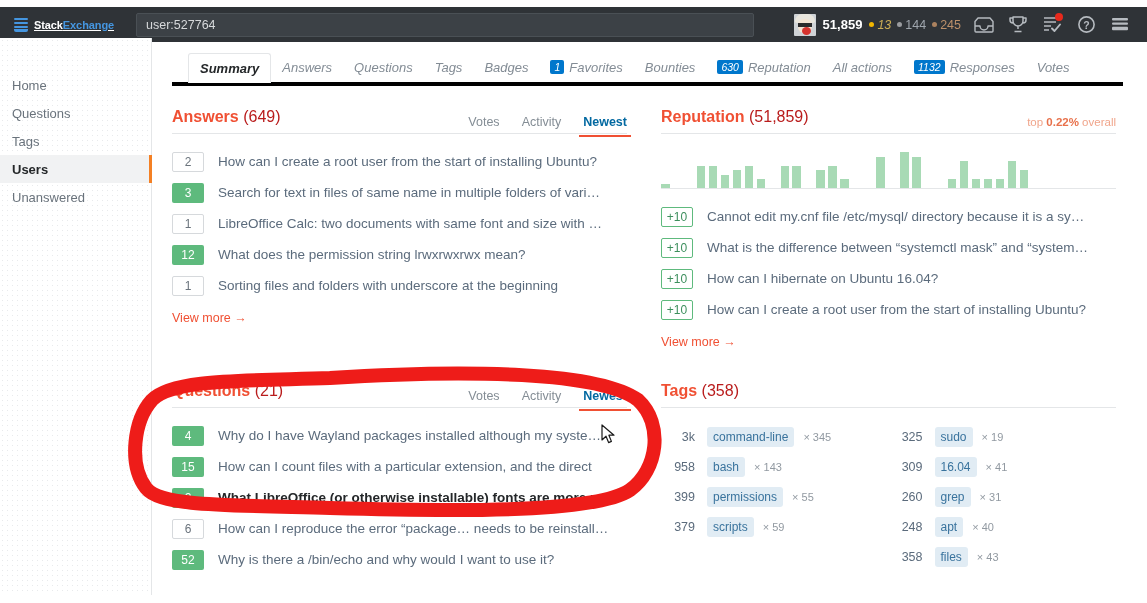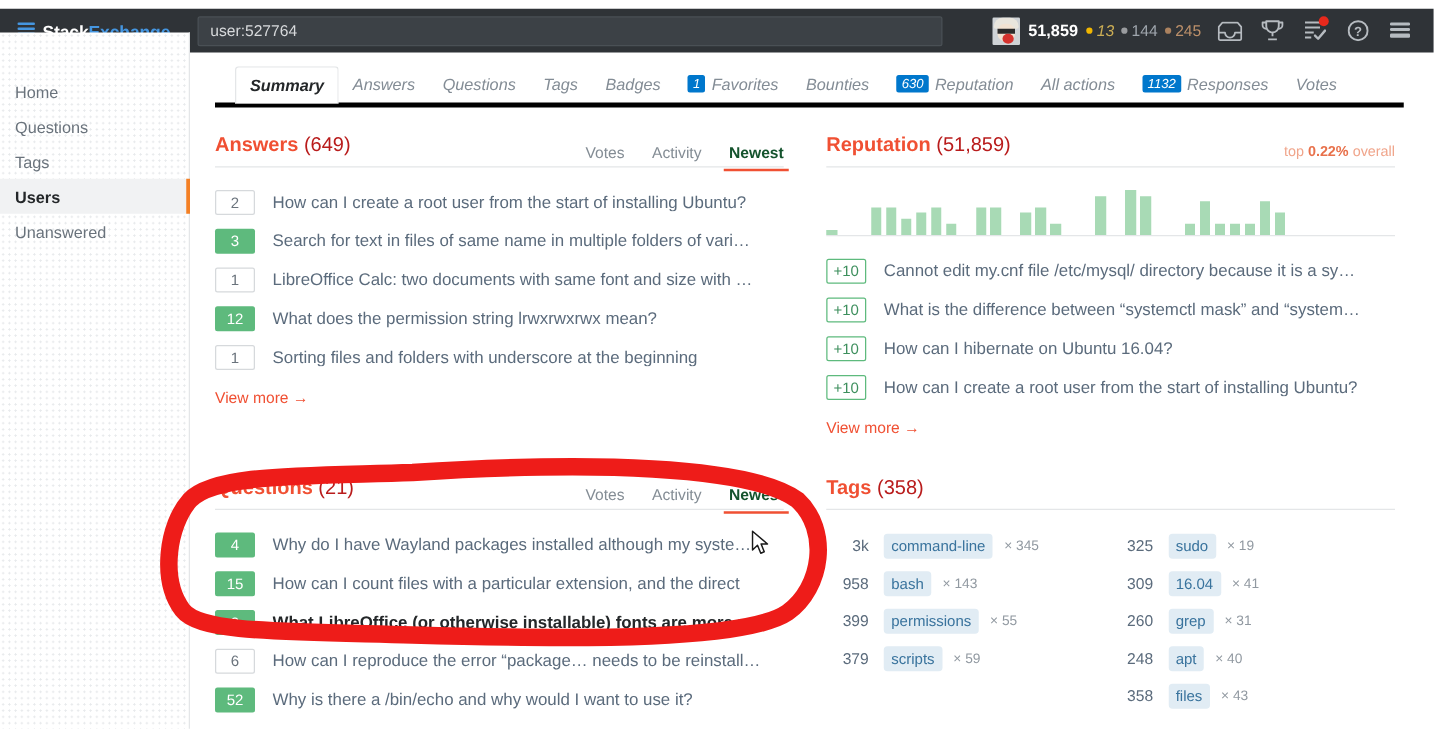--- a/index.html
+++ b/index.html
@@ -16,21 +16,21 @@
     position:absolute;left:0;top:7px;width:1147px;height:35px;
     background:#2f3337;display:flex;align-items:center;
   }
   .se-logo{display:flex;align-items:center;gap:6px;padding:0 16px 0 14px;height:35px;}
   .se-logo-mark{width:14px;height:14px;position:relative;display:inline-block;}
   .se-logo-mark i{position:absolute;left:0;width:14px;height:2.4px;background:#4596e0;border-radius:1px;}
   .se-logo-mark i:nth-child(1){top:0px;}
   .se-logo-mark i:nth-child(2){top:4px;}
   .se-logo-mark i:nth-child(3){top:8px;}
   .se-logo-mark i:nth-child(4){top:11.6px;height:3.4px;border-radius:0 0 2px 2px;}
-  .se-name{font-size:14px;font-weight:bold;color:#ffffff;letter-spacing:-.1px;text-decoration:underline;}
+  .se-name{font-size:11px;font-weight:bold;color:#ffffff;letter-spacing:-.1px;text-decoration:underline;}
   .se-name .ex{color:#4596e0;}
 
   .searchbox{
     width:620px;height:24px;background:#3c4146;border:1px solid #4a5055;
     border-radius:2px;margin-left:6px;display:flex;align-items:center;
     padding:0 9px;box-sizing:border-box;
   }
   .searchbox input{
     background:transparent;border:0;outline:0;color:#d7d9db;
     font-family:"Liberation Sans","DejaVu Sans",sans-serif;font-size:12.5px;
@@ -54,21 +54,21 @@
   .dot.bronze{background:#ab825f;}
   .c-gold{color:#ccae55;font-style:italic;}
   .c-silver{color:#9fa6ad;}
   .c-bronze{color:#bc906a;}
   .ticon{width:34px;height:35px;display:flex;align-items:center;justify-content:center;position:relative;}
   .ticon svg{display:block;}
   .reddot{position:absolute;right:6px;top:6px;width:8px;height:8px;border-radius:50%;background:#e8291c;}
 
   
   .sidebar{
-    position:absolute;left:0;top:26px;width:152px;height:557px;
+    position:absolute;left:0;top:38px;width:152px;height:557px;
     background:#ffffff;border-right:1px solid #e4e6e8;box-sizing:border-box;
     background-image:radial-gradient(#e8eaec 0.8px, transparent 0.8px);
     background-size:5px 5px;
   }
   .nav-item{
     height:28px;display:flex;align-items:center;padding-left:12px;
     color:#6a737c;font-size:13px;box-sizing:border-box;position:relative;
   }
   .nav-item.first{margin-top:33px;}
   .nav-item.active{background:#f1f2f3;color:#242729;font-weight:bold;}
@@ -98,21 +98,21 @@
   }
 
   .cols{display:flex;padding:0 24px 0 20px;margin-top:22px;gap:34px;}
   .col{width:455px;flex:none;}
 
   .sec-head{display:flex;align-items:flex-end;border-bottom:1px solid #e4e6e8;padding-bottom:7px;}
   .sec-title{font-size:16px;font-weight:bold;color:#f05033;}
   .sec-title .cnt{color:#b91c1c;font-weight:normal;}
   .sec-right{margin-left:auto;display:flex;align-items:flex-end;gap:22px;position:relative;top:3px;}
   .sortlink{font-size:12.5px;color:#848d95;}
-  .sortlink.active{color:#14532d;font-weight:bold;position:relative;}
+  .sortlink.active{color:#0369a1;font-weight:bold;position:relative;}
   .sortlink.active:after{
     content:"";position:absolute;left:-4px;right:-4px;bottom:-8px;height:2px;background:#f05033;
   }
   .sec-note{margin-left:auto;font-size:11.5px;color:#f0a58b;position:relative;top:2px;}
   .sec-note b{color:#e8714b;}
 
   .rows{margin-top:12px;}
   .row{display:flex;align-items:center;height:31px;}
   .vote{
     width:32px;height:20px;flex:none;display:flex;align-items:center;justify-content:center;

